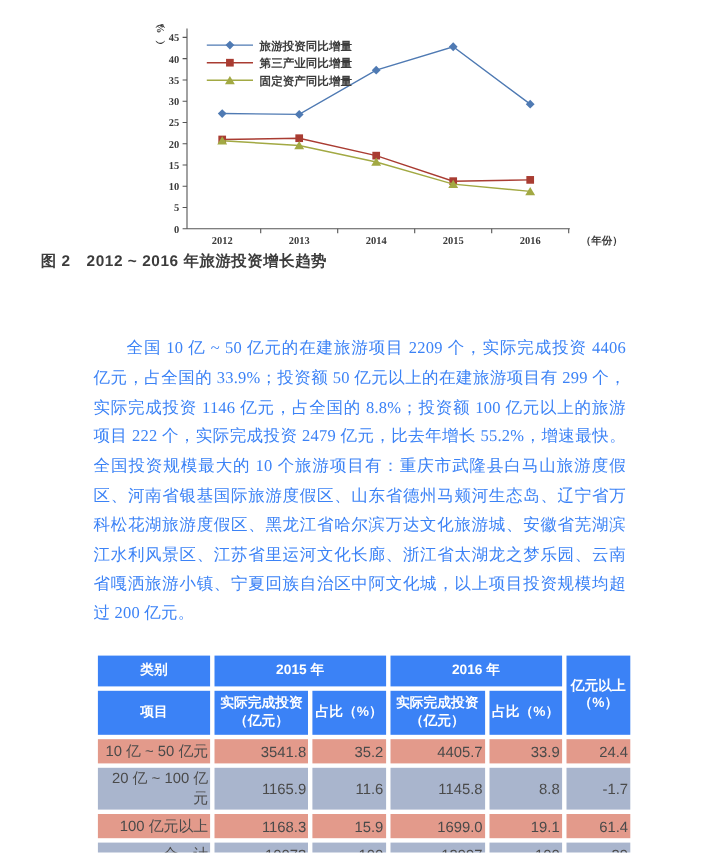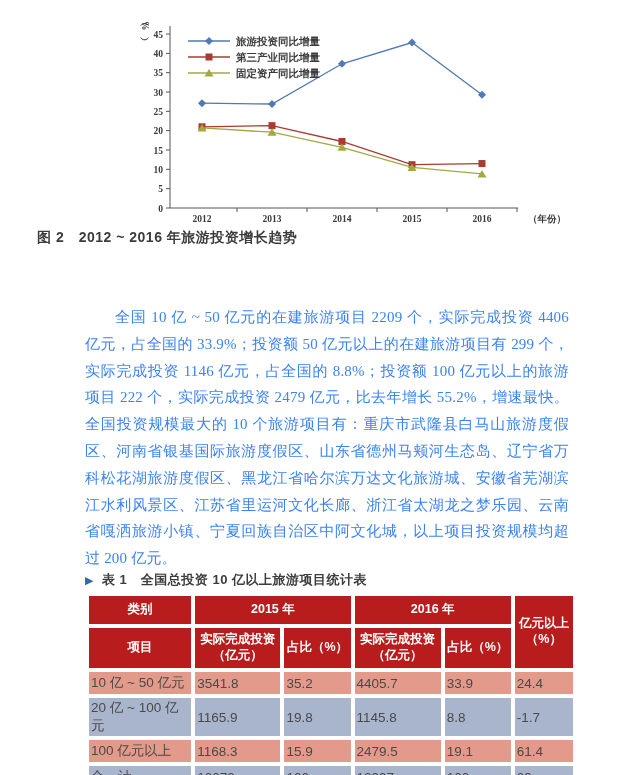--- a/index.html
+++ b/index.html
@@ -39,25 +39,25 @@
     font-family:"Liberation Sans","DejaVu Sans",sans-serif;
     font-size:13px;font-weight:bold;color:#3c3c3c;letter-spacing:0.5px;
   }
   .tbl-caption .tri{color:#2d6ca8;font-size:11px;margin-right:8px;}
   table.stats{
     position:absolute;left:85px;top:592px;width:492px;
     border-collapse:separate;border-spacing:4px;table-layout:fixed;
     font-family:"Liberation Sans","DejaVu Sans",sans-serif;
   }
   table.stats th{
-    background:#b91c1c;color:#fff;font-size:12.5px;font-weight:bold;
+    background:#3b82f6;color:#fff;font-size:12.5px;font-weight:bold;
     text-align:center;vertical-align:middle;padding:1px 2px;line-height:1.25;
   }
   table.stats td{
-    font-size:13.5px;color:#4a4a4a;text-align:left;vertical-align:middle;
+    font-size:13.5px;color:#4a4a4a;text-align:right;vertical-align:middle;
     padding:1px 2px;height:20px;
   }
   table.stats tr.h1 th{height:26px;}
   table.stats tr.h2 th{height:38px;}
   tr.row-salmon td{background:#e39a8b;}
   tr.row-blue td{background:#a9b5cd;}
   col.c1{width:102px;} col.c2{width:85px;} col.c3{width:66px;}
   col.c4{width:86px;} col.c5{width:66px;} col.c6{width:58px;}
 </style>
 </head>
@@ -127,23 +127,20 @@
         <line x1="118" y1="65" x2="160" y2="65" stroke="#a2a943" stroke-width="1.3"></line>
         <path d="M139 61L143.5 68.5L134.5 68.5Z" fill="#a2a943"></path>
         <text x="166" y="69" class="legend-text">固定资产同比增量</text>
       </svg>
   </div>
   <div class="ylab">（%）</div>
   <div class="fig-caption">图 2　2012 ~ 2016 年旅游投资增长趋势</div>
 
   <div class="body-par">全国 10 亿 ~ 50 亿元的在建旅游项目 2209 个，实际完成投资 4406 亿元，占全国的 33.9%；投资额 50 亿元以上的在建旅游项目有 299 个，实际完成投资 1146 亿元，占全国的 8.8%；投资额 100 亿元以上的旅游项目 222 个，实际完成投资 2479 亿元，比去年增长 55.2%，增速最快。全国投资规模最大的 10 个旅游项目有：重庆市武隆县白马山旅游度假区、河南省银基国际旅游度假区、山东省德州马颊河生态岛、辽宁省万科松花湖旅游度假区、黑龙江省哈尔滨万达文化旅游城、安徽省芜湖滨江水利风景区、江苏省里运河文化长廊、浙江省太湖龙之梦乐园、云南省嘎洒旅游小镇、宁夏回族自治区中阿文化城，以上项目投资规模均超过 200 亿元。</div>
 
-  <div class="tbl-caption">
-    <span class="tri">▶</span><span>表 1　全国总投资 10 亿以上旅游项目统计表</span>
-  </div>
 
   <table class="stats">
     <colgroup>
       <col class="c1">
         <col class="c2">
         <col class="c3">
         <col class="c4">
         <col class="c5">
         <col class="c6">
     </colgroup>
@@ -165,30 +162,30 @@
       <td>10 亿 ~ 50 亿元</td>
       <td>3541.8</td>
       <td>35.2</td>
       <td>4405.7</td>
       <td>33.9</td>
       <td>24.4</td>
     </tr>
     <tr class="row-blue">
       <td>20 亿 ~ 100 亿元</td>
       <td>1165.9</td>
-      <td>19.8</td>
+      <td>11.6</td>
       <td>1145.8</td>
       <td>8.8</td>
       <td>-1.7</td>
     </tr>
     <tr class="row-salmon">
       <td>100 亿元以上</td>
       <td>1168.3</td>
       <td>15.9</td>
-      <td>2479.5</td>
+      <td>1699.0</td>
       <td>19.1</td>
       <td>61.4</td>
     </tr>
     <tr class="row-blue">
       <td>合　计</td>
       <td>10073</td>
       <td>100</td>
       <td>12997</td>
       <td>100</td>
       <td>29</td>

